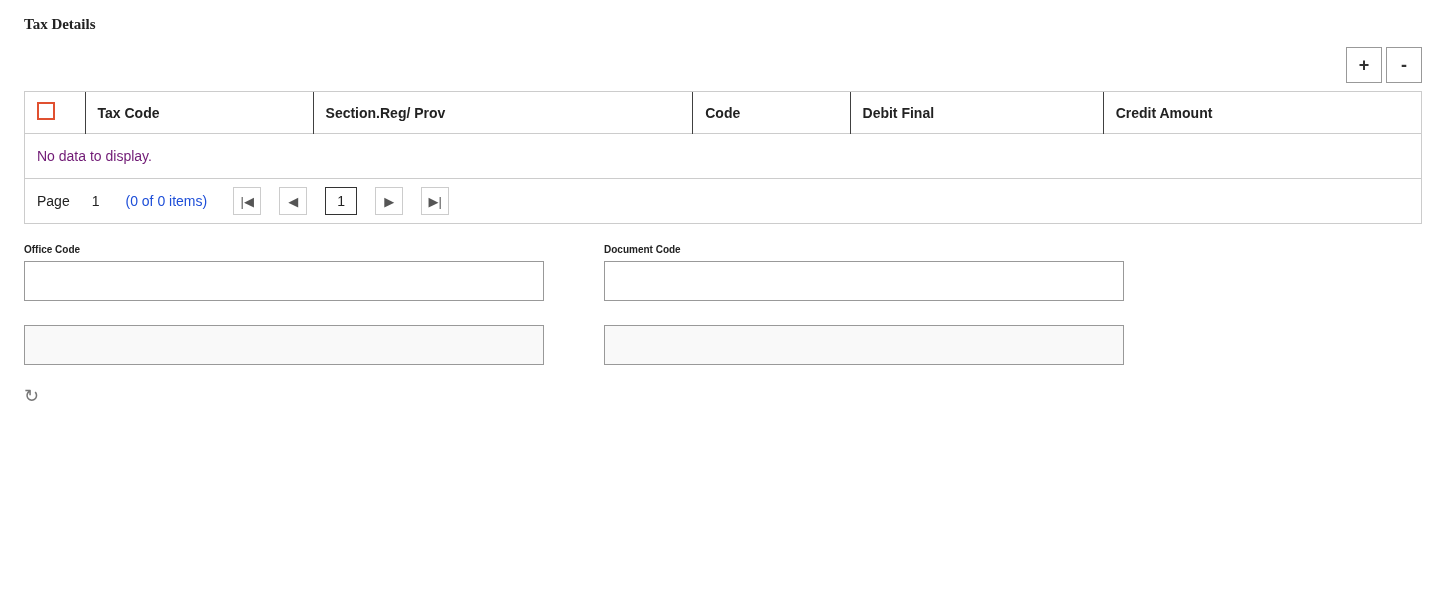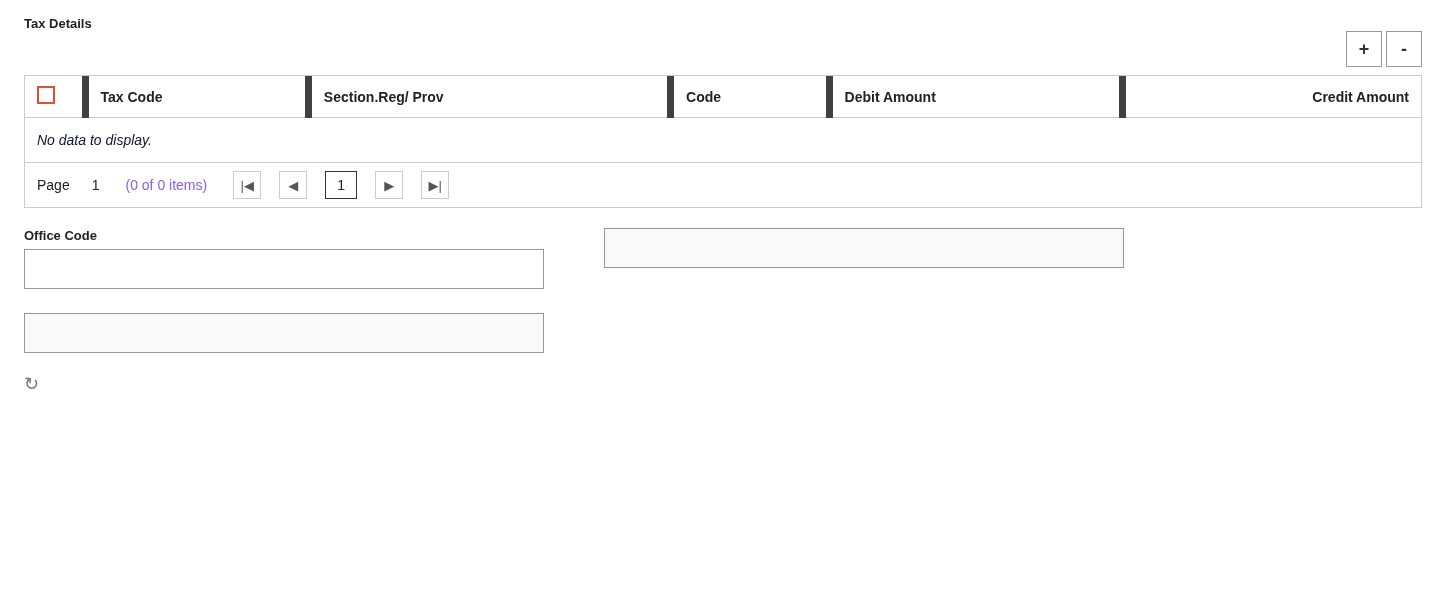--- a/index.html
+++ b/index.html
@@ -11,21 +11,23 @@
     }
 
     body {
       background: #fff;
       color: #222;
       padding: 16px 24px;
     }
 
     .section-title {
       font-weight: bold;
-      font-size: 13px;
+      font-size: 15px;
+      margin-bottom: 14px;
+      font-family: Liberation Serif, serif;
     }
 
     .toolbar {
       display: flex;
       justify-content: flex-end;
       gap: 4px;
       margin-bottom: 8px;
     }
 
     .toolbar-btn {
@@ -56,36 +58,34 @@
     thead tr {
       border-bottom: 1px solid #ccc;
     }
 
     thead th {
       padding: 10px 12px;
       text-align: left;
       font-weight: bold;
       font-size: 14px;
       color: #222;
-      border-right: 7px solid #404040;
+      border-right: 1px solid #404040;
     }
 
     thead th:last-child {
       border-right: none;
-      text-align: right;
     }
 
     .checkbox-col {
       width: 60px;
     }
 
     .no-data-row td {
       padding: 14px 12px;
-      color: #0f172a;
-      font-style: italic;
+      color: #701a75;
     }
 
     .pagination-row td {
       padding: 8px 12px;
       border-top: 1px solid #ccc;
     }
 
     .pagination {
       display: flex;
       align-items: center;
@@ -95,21 +95,21 @@
     .pagination-label {
       margin-right: 4px;
     }
 
     .pagination-page-num {
       font-weight: normal;
     }
 
     .pagination-info {
       margin: 0 8px;
-      color: #8b5cf6;
+      color: #1d4ed8;
     }
 
     .pagination-btn {
       border: 1px solid #ccc;
       background: #fff;
       width: 28px;
       height: 28px;
       display: flex;
       align-items: center;
       justify-content: center;
@@ -137,21 +137,21 @@
     }
 
     .form-group {
       display: flex;
       flex-direction: column;
       gap: 6px;
     }
 
     .form-label {
       font-weight: bold;
-      font-size: 13px;
+      font-size: 10px;
       color: #222;
     }
 
     .form-input {
       border: 1px solid #999;
       padding: 8px 10px;
       font-size: 14px;
       background: #fff;
       height: 40px;
       outline: none;
@@ -198,21 +198,21 @@
 <div class="table-container">
   <table>
     <thead>
       <tr>
         <th class="checkbox-col">
           <input type="checkbox" class="checkbox-input" style="">
         </th>
         <th>Tax Code</th>
         <th>Section.Reg/ Prov</th>
         <th>Code</th>
-        <th>Debit Amount</th>
+        <th>Debit Final</th>
         <th>Credit Amount</th>
       </tr>
     </thead>
     <tbody>
       <tr class="no-data-row">
         <td colspan="6">No data to display.</td>
       </tr>
       <tr class="pagination-row">
         <td colspan="6">
           <div class="pagination">
@@ -231,20 +231,24 @@
   </table>
 </div>
 
 <div class="form-section">
 
   <div class="form-group">
     <label class="form-label">Office Code</label>
     <input type="text" class="form-input" value="" style="">
   </div>
 
+  <div class="form-group">
+    <label class="form-label">Document Code</label>
+    <input type="text" class="form-input" value="" style="">
+  </div>
 
 
   <div class="form-group">
     <input type="text" class="form-input readonly" readonly="" value="" style="">
   </div>
 
   <div class="form-group">
     <input type="text" class="form-input readonly" readonly="" value="" style="">
   </div>
 </div>

